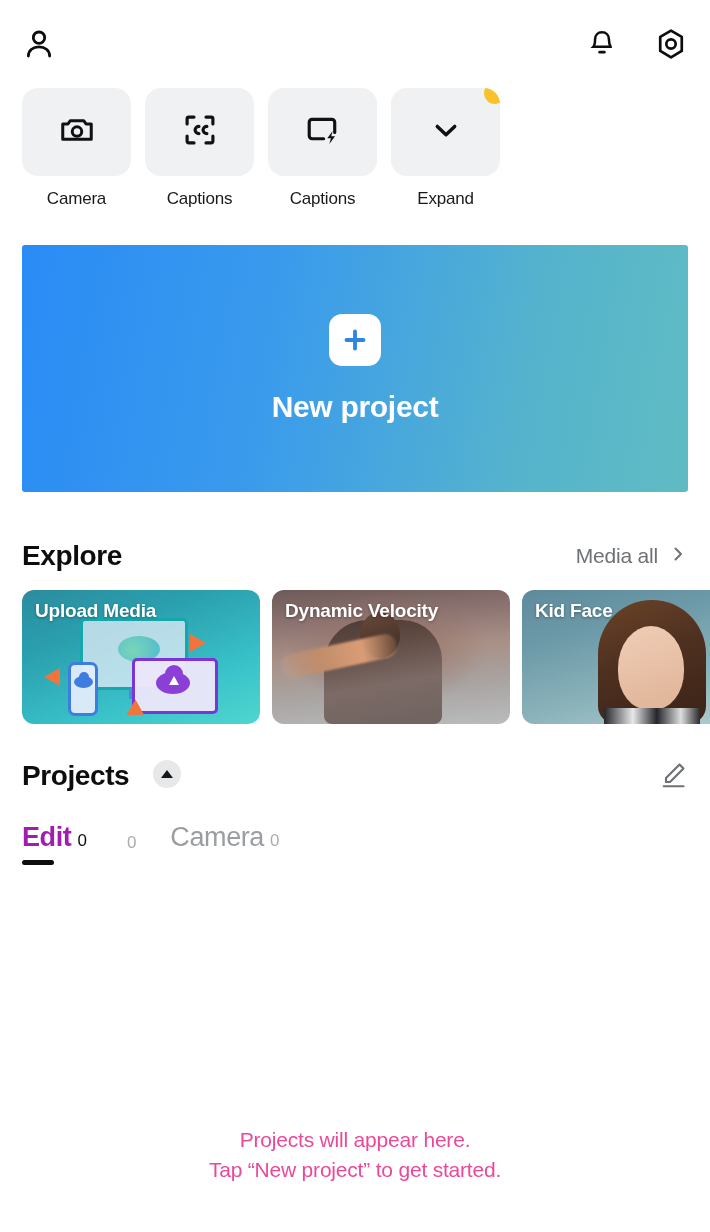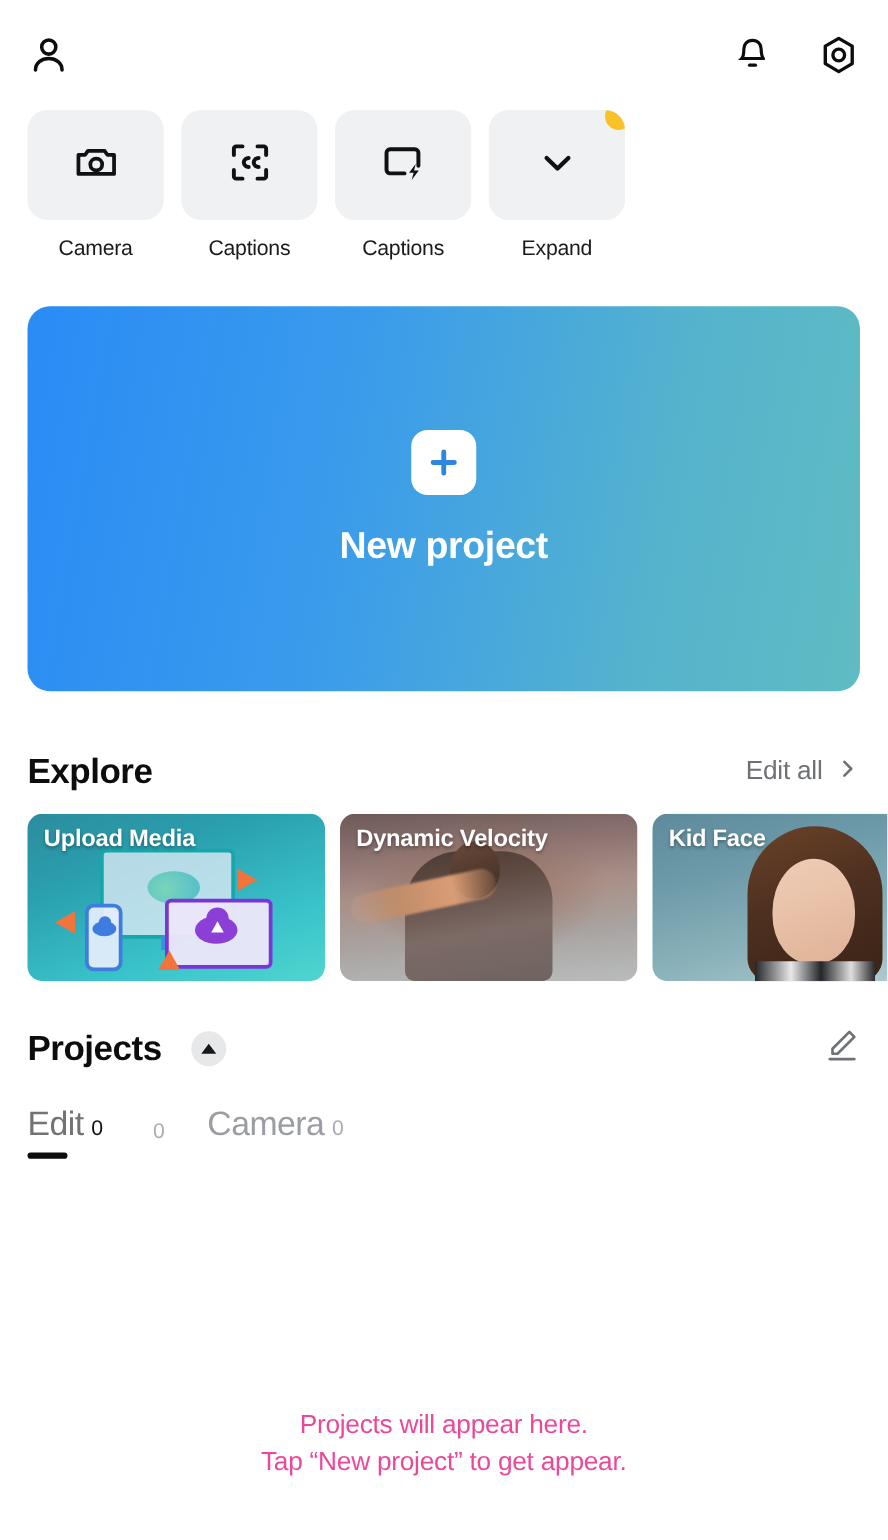--- a/index.html
+++ b/index.html
@@ -50,22 +50,22 @@
   .quick-label {
     margin-top: 13px;
     font-size: 17px;
     color: #1a1a1a;
     letter-spacing: -0.2px;
   }
 
   
   .newproj-wrap { padding: 36px 22px 0; }
   .newproj {
-    height: 308px;
-    border-radius: 18px;
+    height: 247px;
+    border-radius: 3px;
     background: linear-gradient(100deg, #2a8bf6 0%, #3a9bec 38%, #55b3cd 75%, #5fbcc3 100%);
     display: flex; flex-direction: column;
     align-items: center; justify-content: center;
   }
   .plus-box {
     width: 52px; height: 52px;
     background: #ffffff;
     border-radius: 13px;
     display: flex; align-items: center; justify-content: center;
   }
@@ -73,21 +73,21 @@
   .newproj-label {
     margin-top: 24px;
     color: #ffffff;
     font-size: 30px;
     font-weight: bold;
     letter-spacing: -0.3px;
   }
 
   
   .sec-head {
-    display: flex; align-items: center;
+    display: flex; 
     padding: 0 22px;
     gap: 12px;
   }
   .sec-title {
     font-size: 28px; font-weight: bold; color: #0d0d0d;
     letter-spacing: -0.4px;
   }
   .viewall-wrap { margin-left: auto; display: flex; align-items: center; gap: 10px; }
   .viewall {
     font-size: 21px; color: #6e7176; letter-spacing: -0.2px;
@@ -249,21 +249,21 @@
 
   
   .tabs{
     display:flex; align-items: flex-end; gap: 34px;
     padding: 0 22px;
     margin-top: 28px;
   }
   .tab{ display:flex; align-items:baseline; position:relative; padding-bottom: 14px; }
   .tab-label{ font-size: 27px; letter-spacing:-0.4px; }
   .tab-count{ font-size: 17px; margin-left: 6px; }
-  .tab.active .tab-label{ color:#737373; font-weight:normal; }
+  .tab.active .tab-label{ color:#a21caf; font-weight:bold; }
   .tab.active .tab-count{ color:#0d0d0d; }
   .tab.inactive .tab-label{ color:#9a9da1; }
   .tab.inactive .tab-count{ color:#a9acb0; }
   .tab-underline{
     position:absolute; left:0; bottom:2px;
     width:32px; height:5px; border-radius:3px; background:#0d0d0d;
   }
 
   
   .empty{
@@ -363,21 +363,21 @@
         <path d="M12 5.2v13.6M5.2 12h13.6"></path>
       </svg>
     </div>
     <div class="newproj-label">New project</div>
   </div>
 </div>
 
 <div class="sec-head explore-head">
   <div class="sec-title">Explore</div>
   <div class="viewall-wrap">
-    <span class="viewall">Edit all</span>
+    <span class="viewall">Media all</span>
     <span>
       <svg width="20" height="20" viewBox="0 0 24 24" fill="none" stroke="#6e7176" stroke-width="2.4" stroke-linecap="round" stroke-linejoin="round">
         <path d="M9 5.4l6.6 6.6L9 18.6"></path>
       </svg>
     </span>
   </div>
 </div>
 
 <div class="explore-row">
 
@@ -432,14 +432,14 @@
     <span class="tab-count">0</span>
   </div>
   <div class="tab inactive">
     <span class="tab-label">Camera</span>
     <span class="tab-count">0</span>
   </div>
 </div>
 
 <div class="empty">
   <div>Projects will appear here.</div>
-  <div>Tap “New project” to get appear.</div>
+  <div>Tap “New project” to get started.</div>
 </div>
 
 </body></html>

